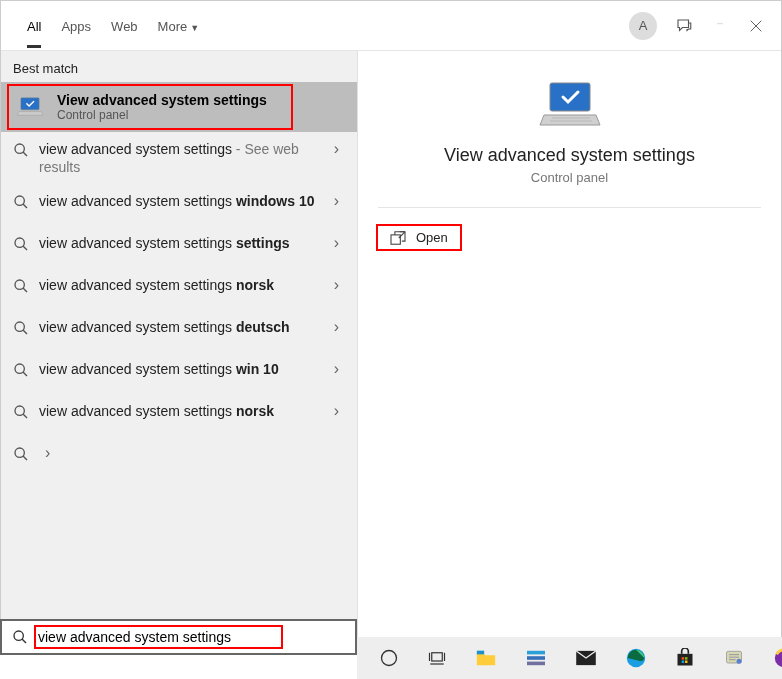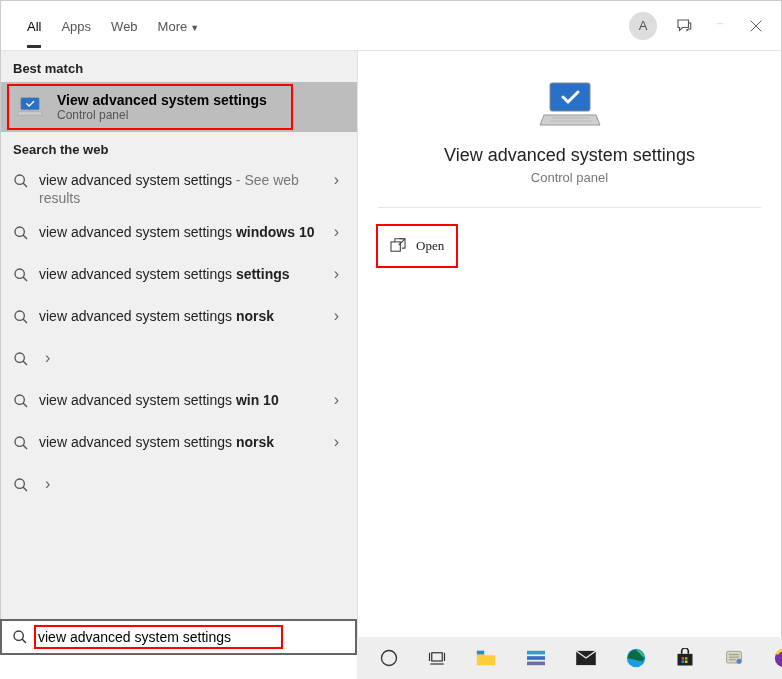--- a/index.html
+++ b/index.html
@@ -15,21 +15,21 @@
     .tab .caret { display: inline-block; margin-left: 3px; font-size: 9px; }
     .header-right { margin-left: auto; display: flex; align-items: center; gap: 18px; padding-bottom: 10px; }
     .avatar { width: 28px; height: 28px; border-radius: 50%; background: #ddd; color: #555; display: flex; align-items: center; justify-content: center; font-size: 13px; }
     .hdr-icon { width: 18px; height: 18px; color: #555; cursor: pointer; display: flex; align-items: center; justify-content: center; }
     
     
     .body { display: flex; flex: 1; min-height: 0; }
     .left { width: 357px; background: #f0f0f0; overflow-y: auto; border-right: 1px solid #e0e0e0; }
     .right { flex: 1; background: #fff; padding: 30px 20px 0 20px; display: flex; flex-direction: column; align-items: center; }
     
-    .section-header { font-size: 13px; font-weight: 700; padding: 10px 12px 6px 12px; color: #222; }
+    .section-header { font-size: 13px; font-weight: 400; padding: 10px 12px 6px 12px; color: #222; }
     
     .best-row { display: flex; align-items: center; background: #bdbdbd; padding: 10px 14px; position: relative; }
     .red-box { border: 2px solid red; position: absolute; }
     .red-best { left: 6px; top: 2px; right: 64px; bottom: 2px; }
     
     .best-icon { margin-right: 12px; }
     .best-text .t1 { font-size: 14px; font-weight: 600; color: #000; }
     .best-text .t2 { font-size: 12px; color: #555; }
     
     .list-row { display: flex; padding: 8px 12px; cursor: pointer; position: relative; min-height: 42px; }
@@ -37,21 +37,21 @@
     .list-row .lbl { flex: 1; font-size: 14px; color: #222; line-height: 1.3; padding-right: 8px; }
     .list-row .lbl .sub { color: #777; }
     .list-row .lbl b { font-weight: 600; }
     .chev { font-size: 16px; color: #666; padding: 0 6px; }
     
     
     .detail-icon { margin-bottom: 16px; }
     .detail-title { font-size: 18px; font-weight: 400; color: #222; text-align: center; }
     .detail-sub { font-size: 13px; color: #777; margin-top: 4px; text-align: center; }
     .detail-sep { width: 100%; border-top: 1px solid #e5e5e5; margin-top: 22px; }
-    .open-row { align-self: flex-start; margin-top: 18px; margin-left: 2px; display: flex; align-items: flex-start; padding: 12px 10px; position: relative; cursor: pointer; font-family: Liberation Serif, serif; }
+    .open-row { align-self: flex-start; margin-top: 18px; margin-left: 2px; display: flex; align-items: center; padding: 4px 10px; position: relative; cursor: pointer; }
     .open-row .oi { margin-right: 10px; color: #444; }
     .open-row .ot { font-size: 13px; color: #222; }
     .red-open { left: -4px; top: -2px; right: -4px; bottom: -2px; }
     
     
     .searchbar { position: absolute; left: 0; bottom: 24px; height: 36px; width: 357px; background: #fff; border: 2px solid #666; display: flex; align-items: center; padding: 0 10px; }
     .searchbar .sicon { width: 16px; height: 16px; margin-right: 10px; color: #333; }
     .searchbar input { border: none; outline: none; flex: 1; font-size: 14px; }
     .red-search { left: 32px; top: 4px; right: 72px; bottom: 4px; }
     
@@ -114,21 +114,20 @@
             <path d="M25 17 l5 5 l10 -10" stroke="#fff" stroke-width="3" fill="none" stroke-linecap="round"></path>
             <path d="M8 34 h48 l4 8 H4 z" fill="#ccc" stroke="#999" stroke-width="1"></path>
           </svg>
         </div>
         <div class="best-text">
           <div class="t1">View advanced system settings</div>
           <div class="t2">Control panel</div>
         </div>
       </div>
 
-      <div class="section-header">Search the web</div>
 
       <div id="web-list">
           <div class="list-row">
             <span class="srch-icon">
               <svg viewBox="0 0 24 24" width="16" height="16" fill="none" stroke="#555" stroke-width="2">
                 <circle cx="10" cy="10" r="7"></circle>
                 <line x1="15" y1="15" x2="21" y2="21"></line>
               </svg>
             </span>
             <span class="lbl">view advanced system settings<span class="sub"> - See web results</span></span>
@@ -164,20 +163,21 @@
             <span class="lbl">view advanced system settings <b>norsk</b></span>
             <span class="chev">›</span>
           </div>
           <div class="list-row">
             <span class="srch-icon">
               <svg viewBox="0 0 24 24" width="16" height="16" fill="none" stroke="#555" stroke-width="2">
                 <circle cx="10" cy="10" r="7"></circle>
                 <line x1="15" y1="15" x2="21" y2="21"></line>
               </svg>
             </span>
+            <span class="lbl">view advanced system settings <b>deutsch</b></span>
             <span class="chev">›</span>
           </div>
           <div class="list-row">
             <span class="srch-icon">
               <svg viewBox="0 0 24 24" width="16" height="16" fill="none" stroke="#555" stroke-width="2">
                 <circle cx="10" cy="10" r="7"></circle>
                 <line x1="15" y1="15" x2="21" y2="21"></line>
               </svg>
             </span>
             <span class="lbl">view advanced system settings <b>win 10</b></span>

